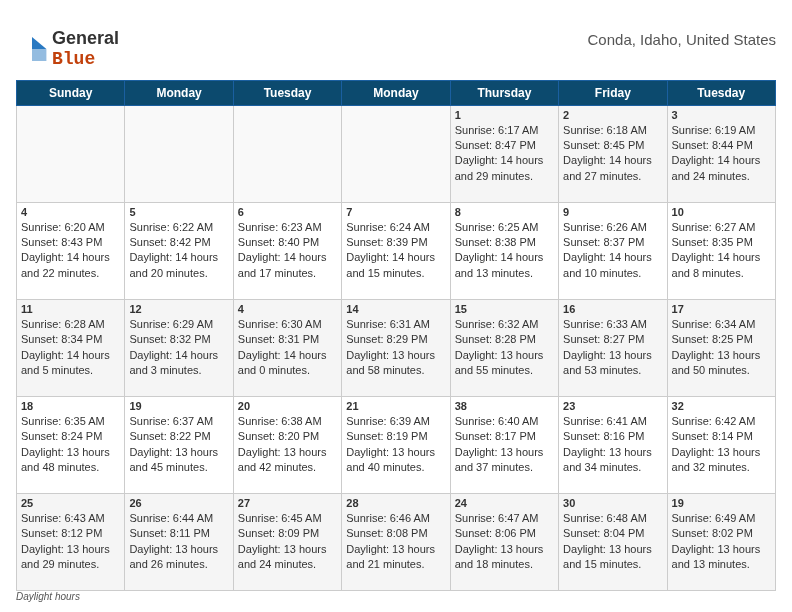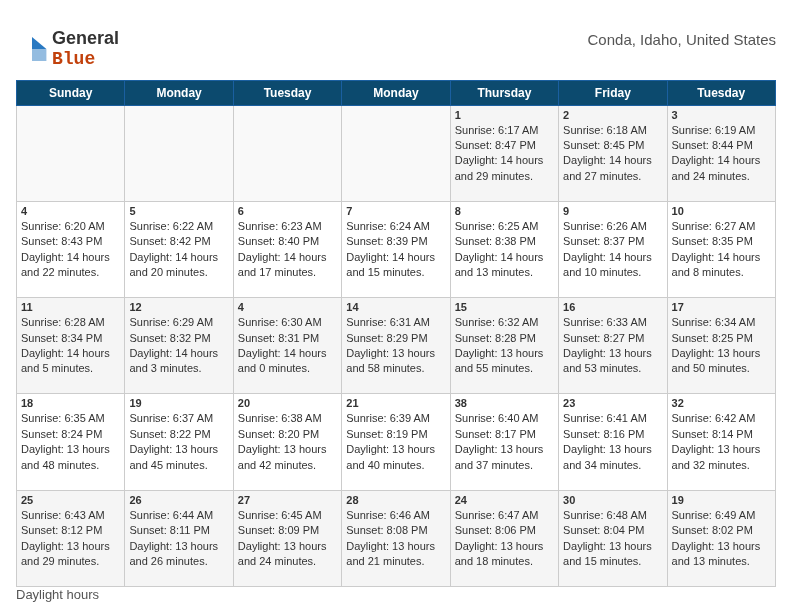--- a/index.html
+++ b/index.html
@@ -93,22 +93,23 @@
     .day-info {
       font-size: 11px;
       line-height: 1.4;
       color: #333;
     }
     .empty-cell {
       background: #f9f9f9 !important;
     }
     .footer {
       margin-top: 0;
-      font-size: 13px;
+      font-size: 10px;
       color: #555;
+      font-style: italic;
     }
     table {
       width: 100%;
       border-collapse: collapse;
     }
   </style>
 </head>
 <body>
 
 <div class="page">

